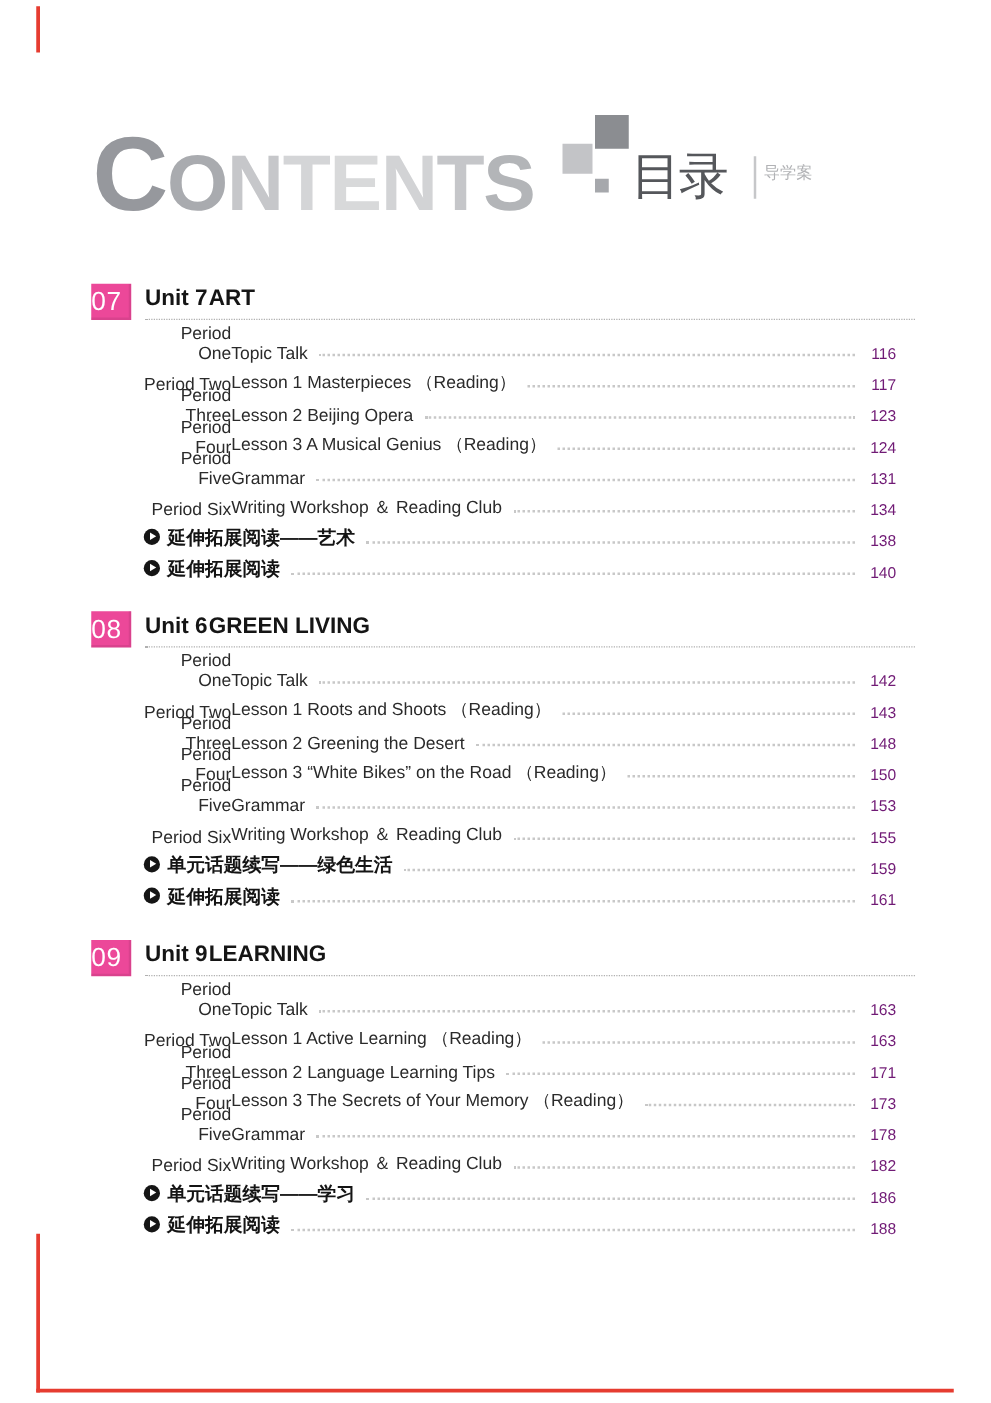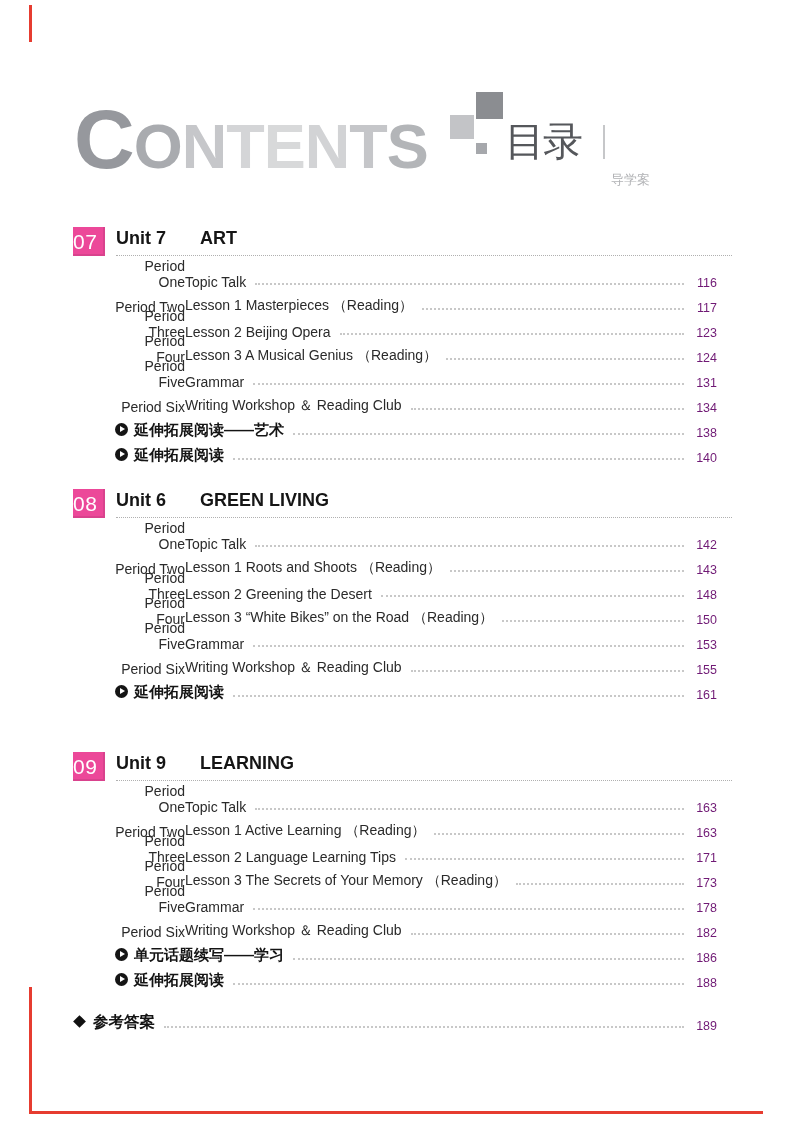--- a/index.html
+++ b/index.html
@@ -17,35 +17,35 @@
               font-weight:bold;letter-spacing:-1px;white-space:nowrap;}
   .brand-word .ltr{line-height:1;font-size:63px;}
   .brand-word .ltr.first{font-size:84px;}
   .deco-square{position:absolute;}
   .sq1{left:476px;top:92px;width:27px;height:27px;}
   .sq2{left:450px;top:115px;width:24px;height:24px;}
   .sq3{left:476px;top:143px;width:11px;height:11px;}
   .title-zh{position:absolute;left:505px;top:119px;font-size:40px;font-weight:normal;
             color:#55575b;letter-spacing:-2px;line-height:1.1;}
   .subtitle-divider{position:absolute;left:603px;top:125px;width:2px;height:34px;background:#c6c7c9;}
-  .subtitle-zh{position:absolute;left:611px;top:129px;font-size:13px;color:#b1b2b5;margin-top:42px;}
+  .subtitle-zh{position:absolute;left:611px;top:129px;font-size:13px;color:#b1b2b5;}
 
   
   #units .unit{position:absolute;left:73px;width:659px;}
   #units .unit:nth-of-type(1){top:227px;}
   #units .unit:nth-of-type(2){top:489px;}
   #units .unit:nth-of-type(3){top:752px;}
   .unit-head{display:flex;}
   .badge{width:32px;height:29px;flex:none;background:#ec4899;color:#fff;
          font-size:21px;line-height:29px;text-align:left;letter-spacing:.5px;
          box-shadow:inset -2px -2px 0 rgba(0,0,0,.08);}
   .head-right{flex:1;margin-left:11px;height:29px;box-sizing:border-box;
               border-bottom:1px dotted #b0b0b0;padding-top:1px;}
   .u-title{font-size:18px;font-weight:bold;color:#151515;}
-  .u-name{margin-left:34px;}
+  .u-name{margin-left:1px;}
   .unit-rows{margin-top:9px;padding:0 15px 0 42px;}
 
   .row{display:flex;align-items:flex-end;height:25px;font-size:14px;color:#2a2a2a;}
   .p-label{width:70px;flex:none;text-align:right;}
   .p-title{white-space:nowrap;}
   .leader{flex:1;min-width:12px;border-bottom:2px dotted #c8c8c8;margin:0 7px 5px 9px;}
   .pagenum{flex:none;min-width:26px;text-align:right;font-size:12.5px;color:#701a75;}
 
   .extra-text{white-space:nowrap;font-size:15px;font-weight:bold;color:#141414;}
   .play-circle{flex:none;width:13px;height:13px;border-radius:50%;background:#151515;
@@ -191,20 +191,26 @@
             <span class="pagenum">153</span>
           </div>
           <div class="row">
             <span class="p-label">Period Six</span>
             <span class="p-title">Writing Workshop ＆ Reading Club</span>
             <span class="leader"></span>
             <span class="pagenum">155</span>
           </div>
           <div class="row">
             <span class="play-circle"></span>
+            <span class="extra-text">单元话题续写——绿色生活</span>
+            <span class="leader"></span>
+            <span class="pagenum">159</span>
+          </div>
+          <div class="row">
+            <span class="play-circle"></span>
             <span class="extra-text">延伸拓展阅读</span>
             <span class="leader"></span>
             <span class="pagenum">161</span>
           </div>
         </div>
   </div>
 
   <div class="unit">
     <div class="unit-head">
       <div class="badge">09</div>
@@ -260,22 +266,14 @@
           <div class="row">
             <span class="play-circle"></span>
             <span class="extra-text">延伸拓展阅读</span>
             <span class="leader"></span>
             <span class="pagenum">188</span>
           </div>
         </div>
   </div>
 </div>
 
-  <div class="footer">
-    <div class="row">
-      <span class="diamond"></span>
-      <span class="extra-text">参考答案</span>
-      <span class="leader"></span>
-      <span class="pagenum">189</span>
-    </div>
-  </div>
 
 </div>
 
 </body></html>

